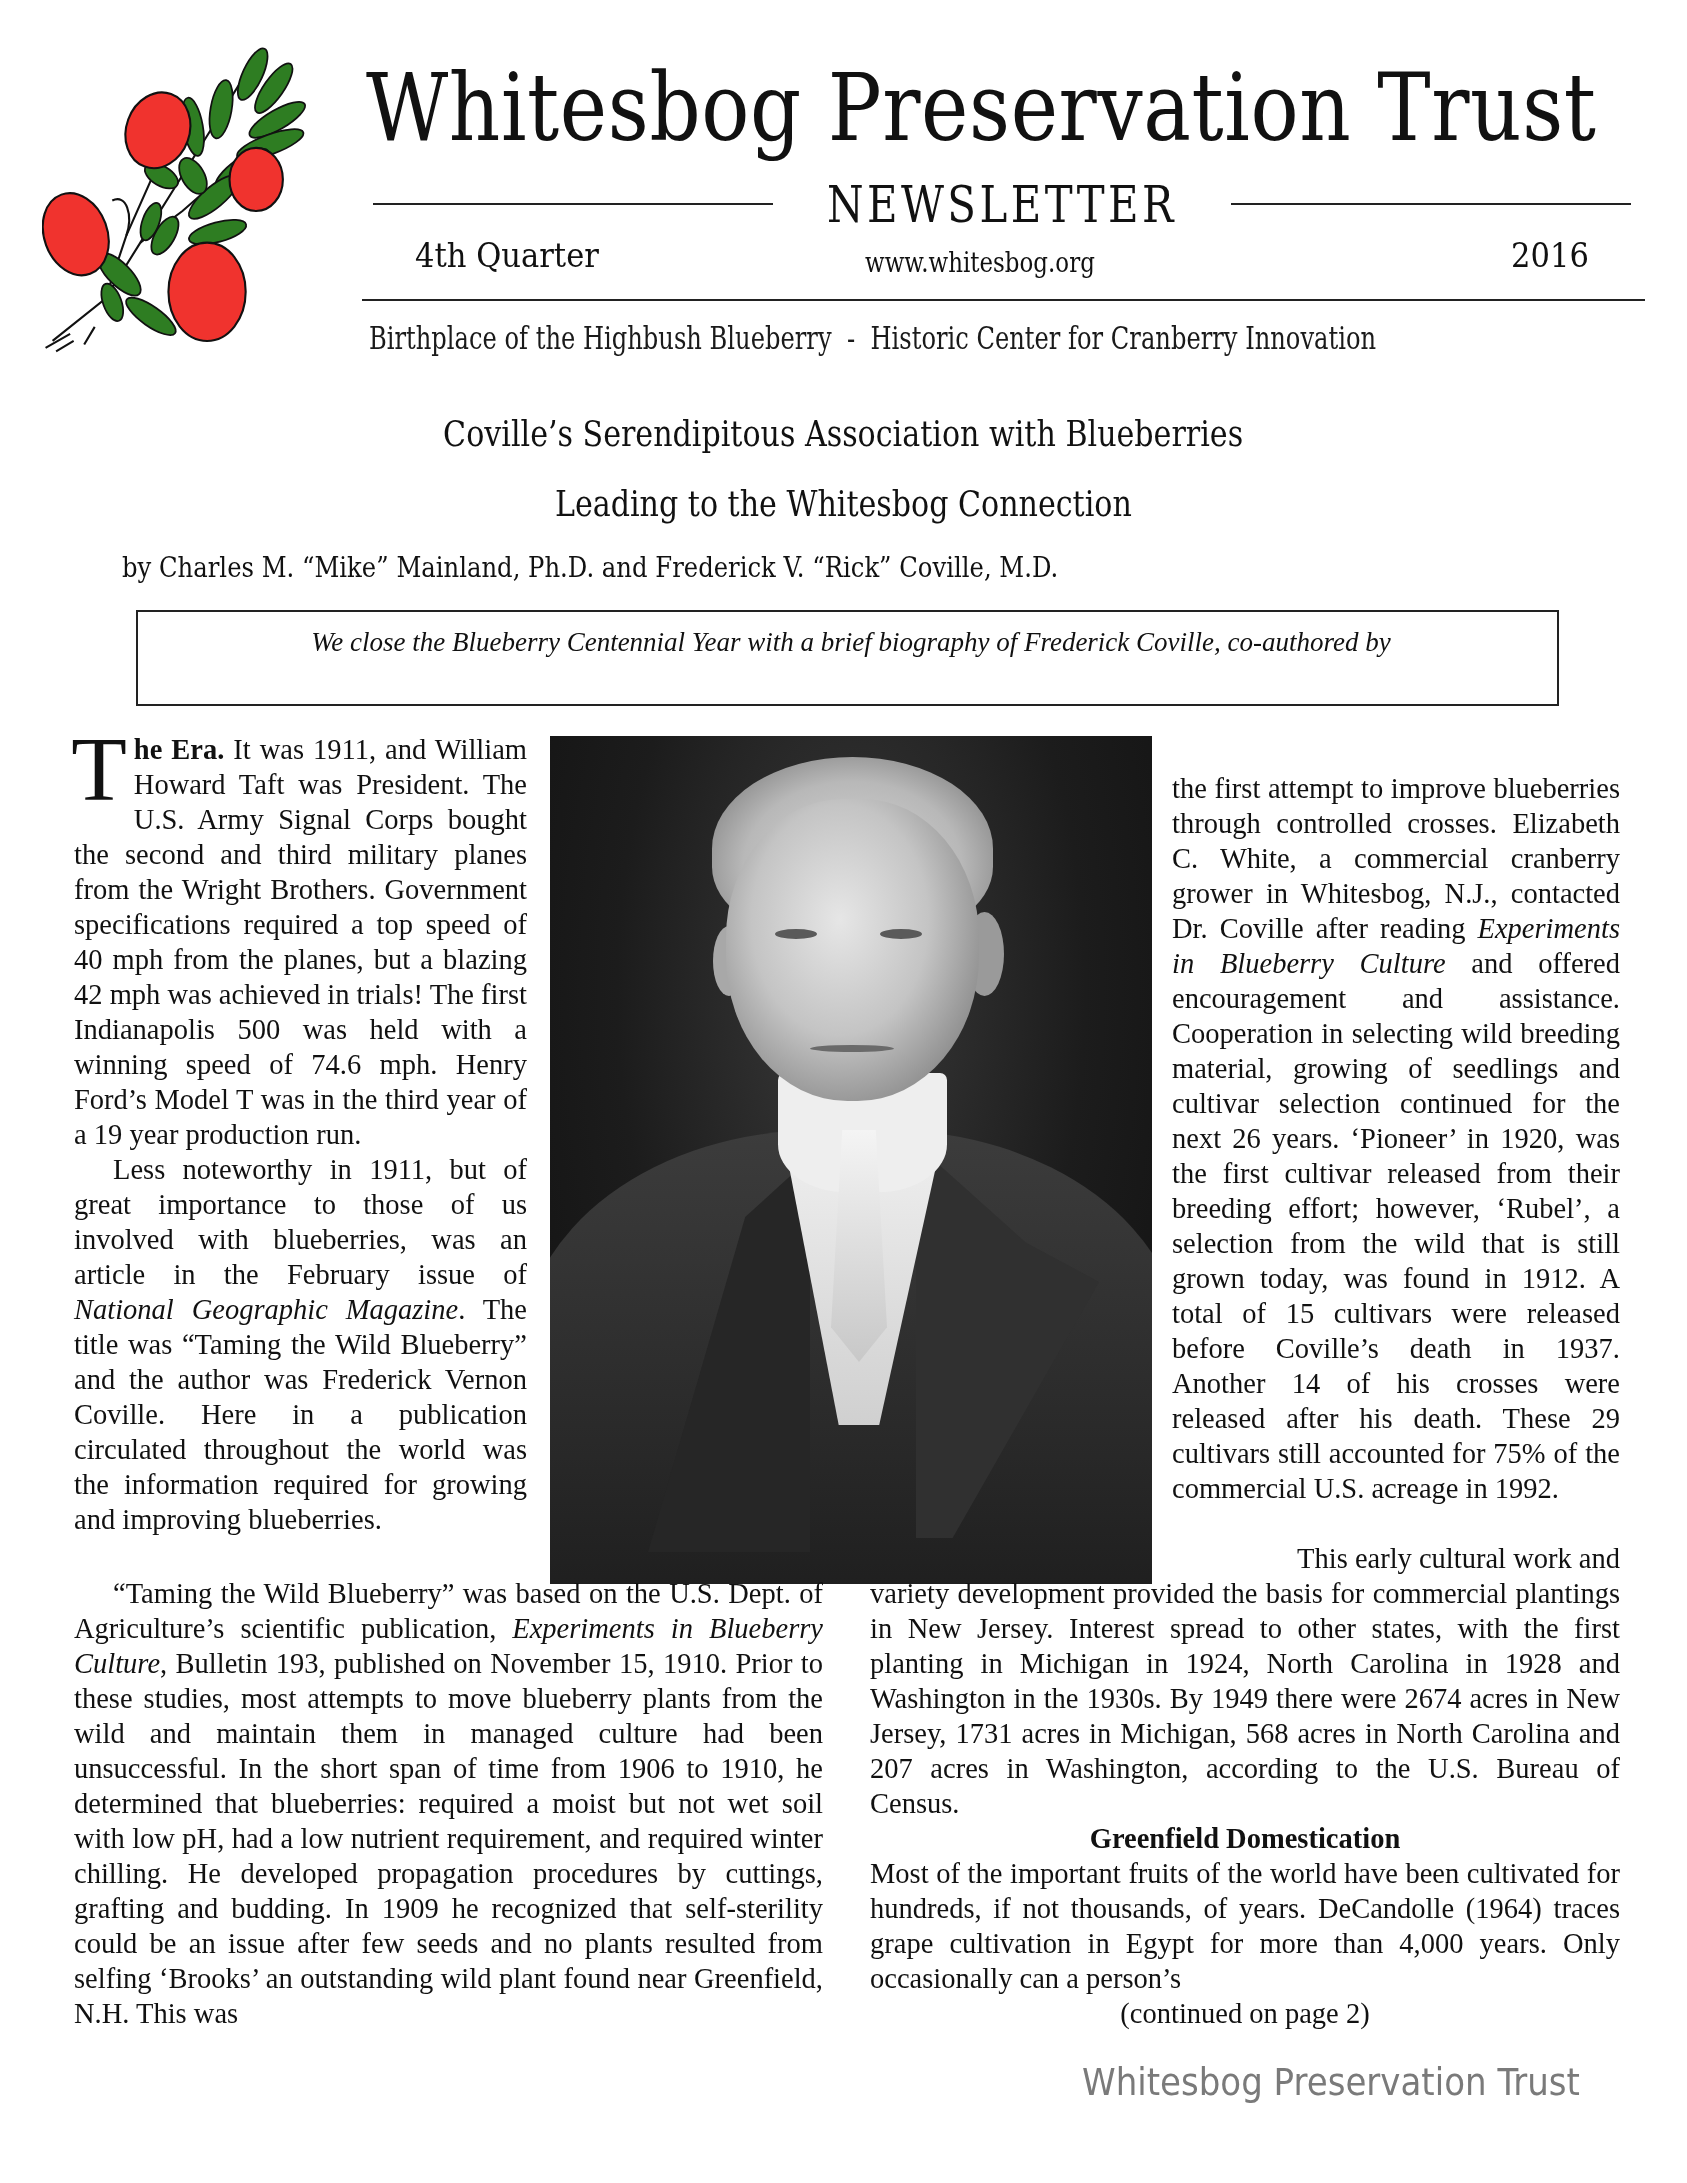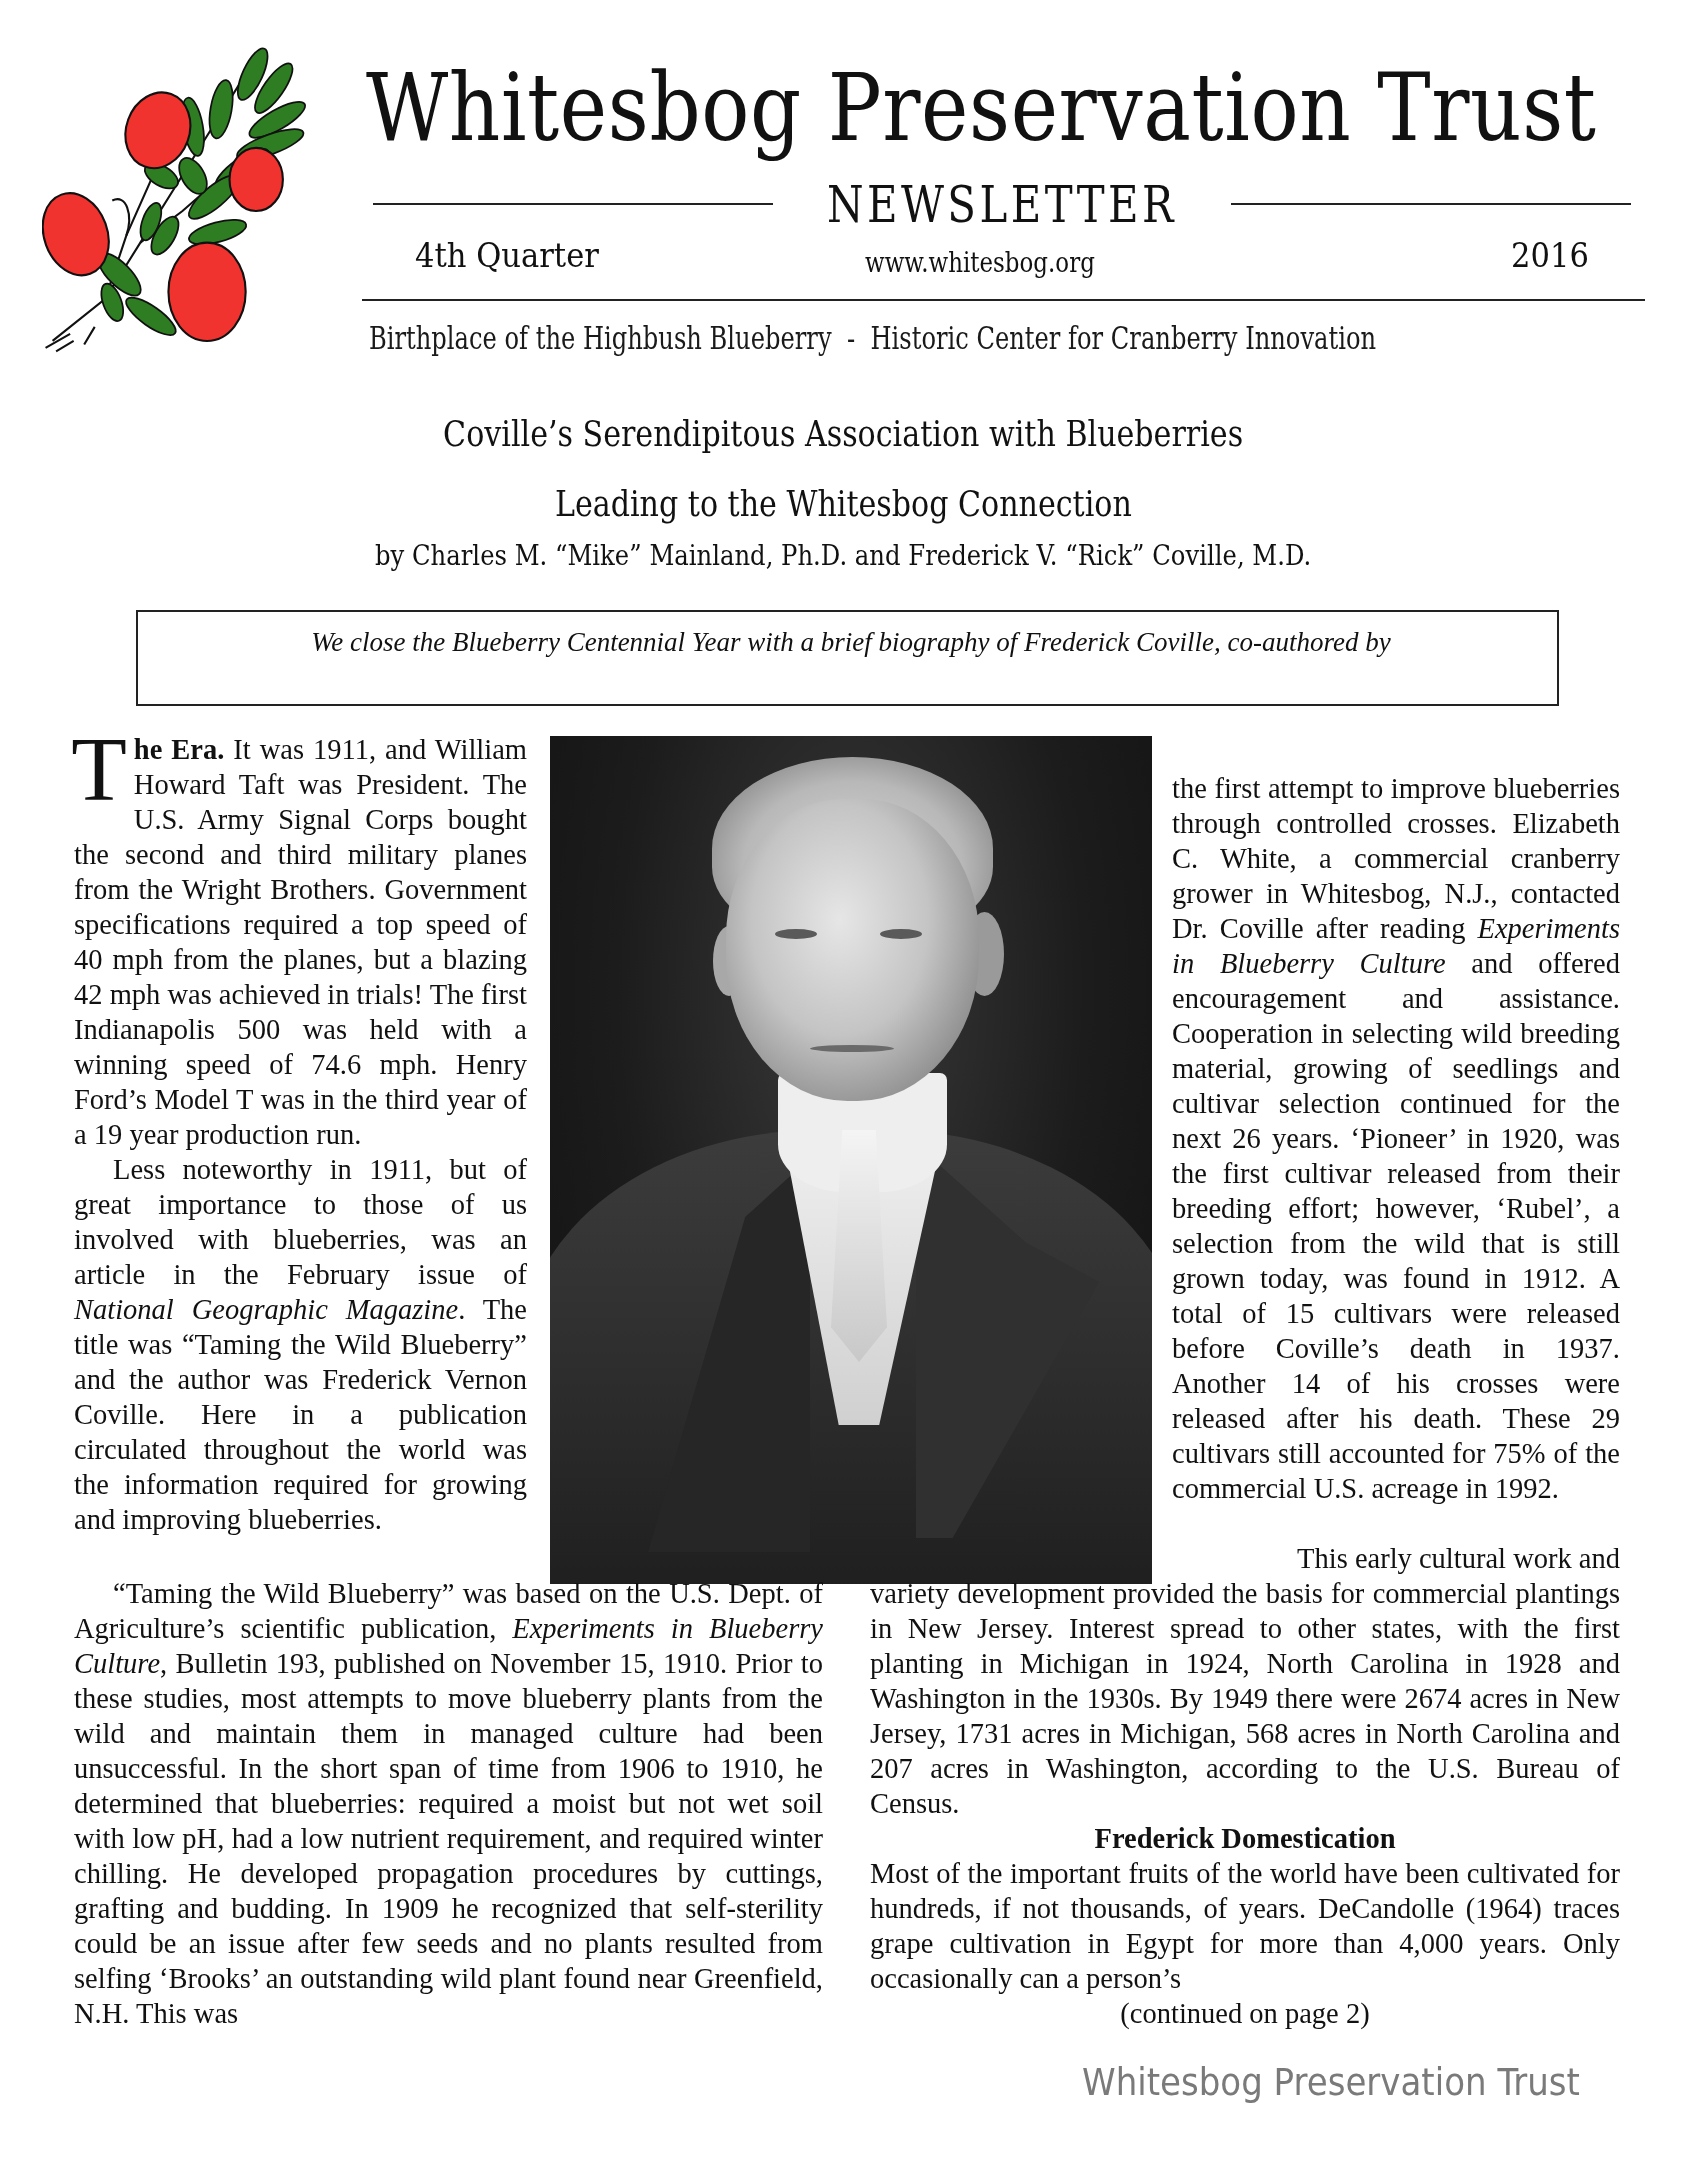--- a/index.html
+++ b/index.html
@@ -10,21 +10,21 @@
   .nl-rule { flex: 1; height: 0; border-top: 2.1px solid #222; }
   .nl-word { font-family: "DejaVu Serif", serif; font-size: 51px; letter-spacing: 4.2px; padding: 0 15.5px; transform: scaleX(0.82); line-height: 1; }
   .quarter { left: 415px; top: 235px; font-size: 34px; font-family: "DejaVu Serif", serif; transform: scaleX(0.9); transform-origin: left top; }
   .website { left: 865px; top: 247px; font-size: 27px; font-family: "DejaVu Serif", serif; transform: scaleX(0.85); transform-origin: left top; }
   .year { left: 1511px; top: 235px; font-size: 34px; font-family: "DejaVu Serif", serif; transform: scaleX(0.9); transform-origin: left top; }
   .mast-rule { left: 362px; top: 299px; width: 1283px; border-top: 2.8px solid #222; }
   .tagline { left: 369px; top: 320px; width: 1265px; font-size: 31px; font-family: "DejaVu Serif", serif; white-space: nowrap; transform: scaleX(0.78); transform-origin: left top; color: #1a1a1a; }
   .tagline .sep { padding: 0 19.7px; }
   .headline { left: 70px; top: 399px; width: 1546px; text-align: center; font-family: "DejaVu Serif", serif; font-size: 35px; line-height: 70px; }
   .headline span { display: inline-block; transform: scaleX(0.86); }
-  .byline { left: 70px; top: 540px; width: 1546px; text-align: center; font-family: "DejaVu Serif", serif; font-size: 27px; }
+  .byline { left: 70px; top: 552px; width: 1546px; text-align: left; font-family: "DejaVu Serif", serif; font-size: 27px; }
   .byline span { display: inline-block; transform: scaleX(0.9); }
   .intro-box { left: 136px; top: 610px; width: 1423px; height: 96px; border: 2.8px solid #222; box-sizing: border-box; }
   .intro-text { left: 148px; top: 623px; width: 1406px; text-align: center; font-family: "Liberation Serif", serif; font-style: italic; font-size: 27px; line-height: 38px; }
   .body { font-family: "Liberation Serif", serif; font-size: 28.5px; line-height: 35px; text-align: justify; }
   .body p { margin: 0; }
   .body .indent { text-indent: 39px; }
   .col-left { left: 74px; top: 732px; width: 453px; }
   .col-right { left: 1172px; top: 771px; width: 448px; }
   .col-lower-left { left: 74px; top: 1576px; width: 749px; }
   .col-lower-right { left: 870px; top: 1541px; width: 750px; }
@@ -138,19 +138,19 @@
   <p><span>the first attempt to improve blueberries through controlled crosses. Elizabeth C. White, a commercial cranberry grower in Whitesbog, N.J., contacted Dr. Coville after reading </span><i>Experiments in Blueberry Culture</i><span> and offered encouragement and assistance. Cooperation in selecting wild breeding material, growing of seedlings and cultivar selection continued for the next 26 years. ‘Pioneer’ in 1920, was the first cultivar released from their breeding effort; however, ‘Rubel’, a selection from the wild that is still grown today, was found in 1912. A total of 15 cultivars were released before Coville’s death in 1937. Another 14 of his crosses were released after his death. These 29 cultivars still accounted for 75% of the commercial U.S. acreage in 1992.</span></p>
 </div>
 
 <div class="abs body col-lower-left">
   <p class="indent"><span>“Taming the Wild Blueberry” was based on the U.S. Dept. of Agriculture’s scientific publication, </span><i>Experiments in Blueberry Culture</i><span>, Bulletin 193, published on November 15, 1910. Prior to these studies, most attempts to move blueberry plants from the wild and maintain them in managed culture had been unsuccessful. In the short span of time from 1906 to 1910, he determined that blueberries: required a moist but not wet soil with low pH, had a low nutrient requirement, and required winter chilling. He developed propagation procedures by cuttings, grafting and budding. In 1909 he recognized that self-sterility could be an issue after few seeds and no plants resulted from selfing ‘Brooks’ an outstanding wild plant found near Greenfield, N.H. This was</span></p>
 </div>
 
 <div class="abs body col-lower-right">
   <p style="text-align:right;">This early cultural work and</p>
   <p>variety development provided the basis for commercial plantings in New Jersey. Interest spread to other states, with the first planting in Michigan in 1924, North Carolina in 1928 and Washington in the 1930s.  By 1949 there were 2674 acres in New Jersey, 1731 acres in Michigan, 568 acres in North Carolina and 207 acres in Washington, according to the U.S. Bureau of Census.</p>
-  <p class="section-head">Frederick Domestication</p>
+  <p class="section-head">Greenfield Domestication</p>
   <p style="text-align:justify; text-align-last: left;">Most of the important fruits of the world have been cultivated for hundreds, if not thousands, of years. DeCandolle (1964) traces grape cultivation in Egypt for more than 4,000 years. Only occasionally can a person’s</p>
   <p class="continued">(continued on page 2)</p>
 </div>
 
 <div class="abs footer-brand">Whitesbog Preservation Trust</div>
 
 
 </body></html>

